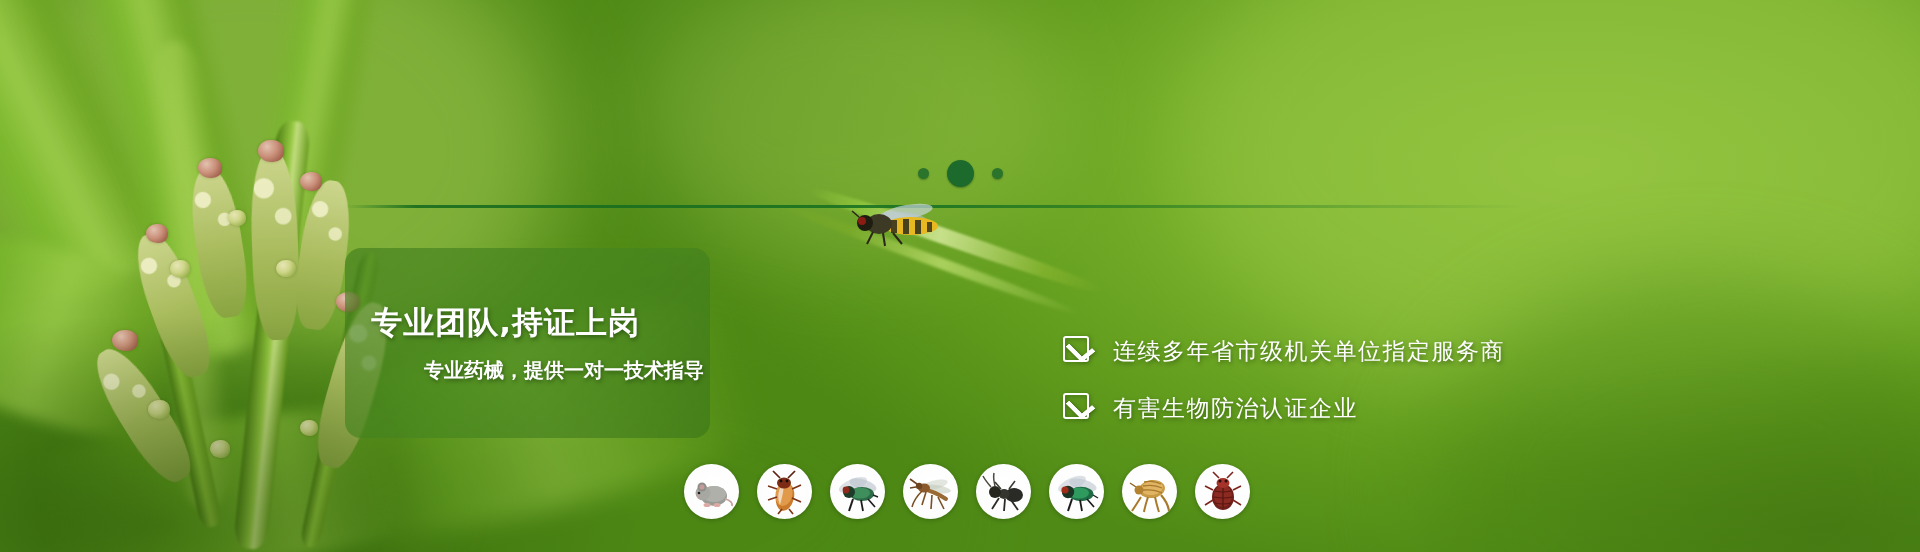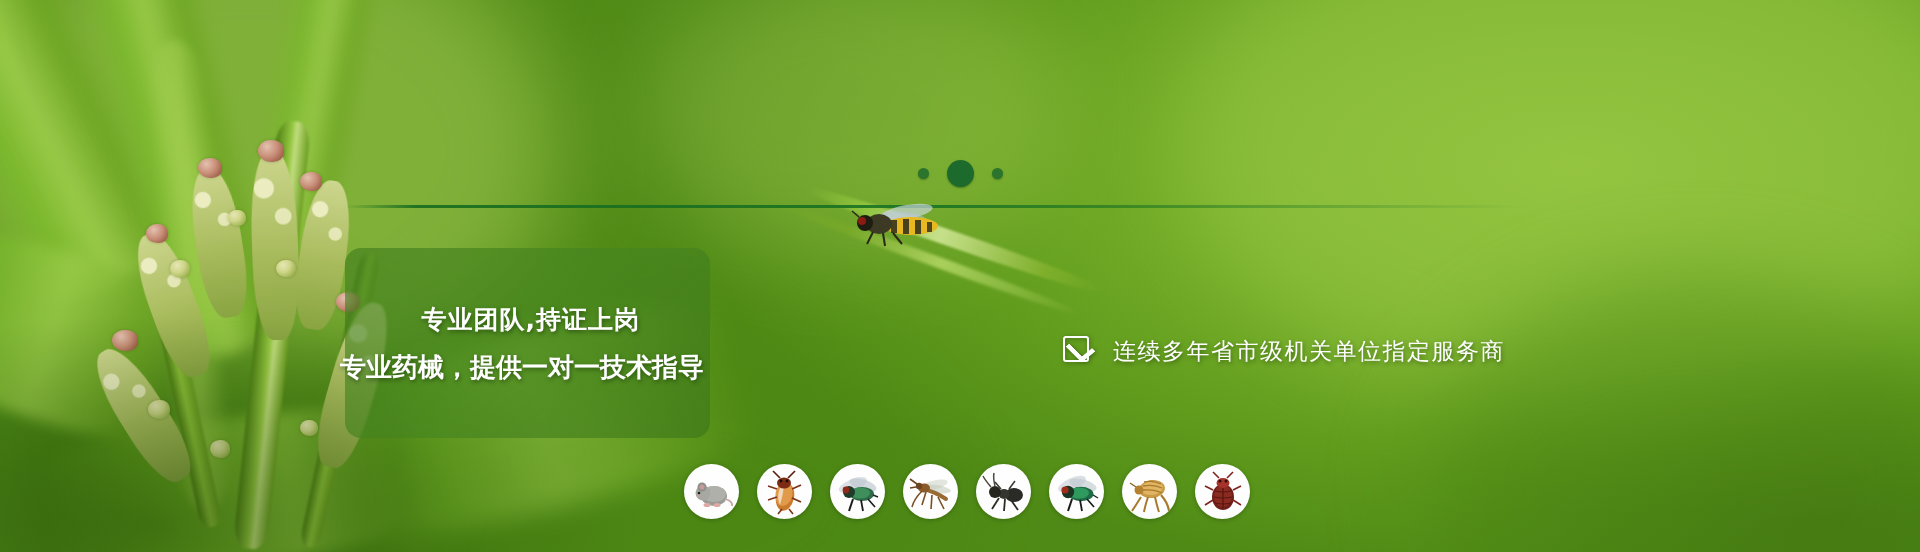--- a/index.html
+++ b/index.html
@@ -176,23 +176,23 @@
     backdrop-filter:blur(1px);
   }
   .slogan {
     color:#ffffff;
     font-family:"DejaVu Sans", sans-serif;
     font-weight:bold;
     white-space:nowrap;
     text-shadow:1px 2px 4px rgba(20,45,5,.55);
     line-height:1.0;
   }
-  .slogan-1 { font-size:25px; margin:0 70px 22px 0; letter-spacing:1px; }
+  .slogan-1 { font-size:31px; margin:0 70px 22px 0; letter-spacing:1px; }
   .slogan-2 { font-size:26px; margin:0 20px 20px 0; letter-spacing:0px; }
-  .slogan-3 { font-size:26px; margin:0 6px 0 0;  letter-spacing:0px; }
+  .slogan-3 { font-size:20px; margin:0 6px 0 0;  letter-spacing:0px; }
 
   
   .bullets {
     position:absolute;
     left:1063px; top:336px;
     z-index:10;
   }
   .bullet {
     display:flex; align-items:flex-start; gap:24px;
     margin-bottom:26px;
@@ -359,20 +359,24 @@
 
   <div class="panel">
     <div class="slogan slogan-1">专业团队,持证上岗</div>
     <div class="slogan slogan-3">专业药械，提供一对一技术指导</div>
   </div>
 
   <div class="bullets">
     <div class="bullet">
       <span class="check-box"></span>
       <span class="bullet-text">连续多年省市级机关单位指定服务商</span>
+    </div>
+    <div class="bullet">
+      <span class="check-box"></span>
+      <span class="bullet-text">有害生物防治认证企业</span>
     </div>
   </div>
 
   <div class="pests">
 
     <div class="pest">
       <svg viewBox="0 0 46 46">
         <ellipse cx="25" cy="27" rx="13" ry="10" fill="#9a9a96"></ellipse>
         <ellipse cx="25" cy="25" rx="12" ry="8" fill="#b0b0ab"></ellipse>
         <circle cx="14" cy="24" r="7.5" fill="#a8a8a3"></circle>

